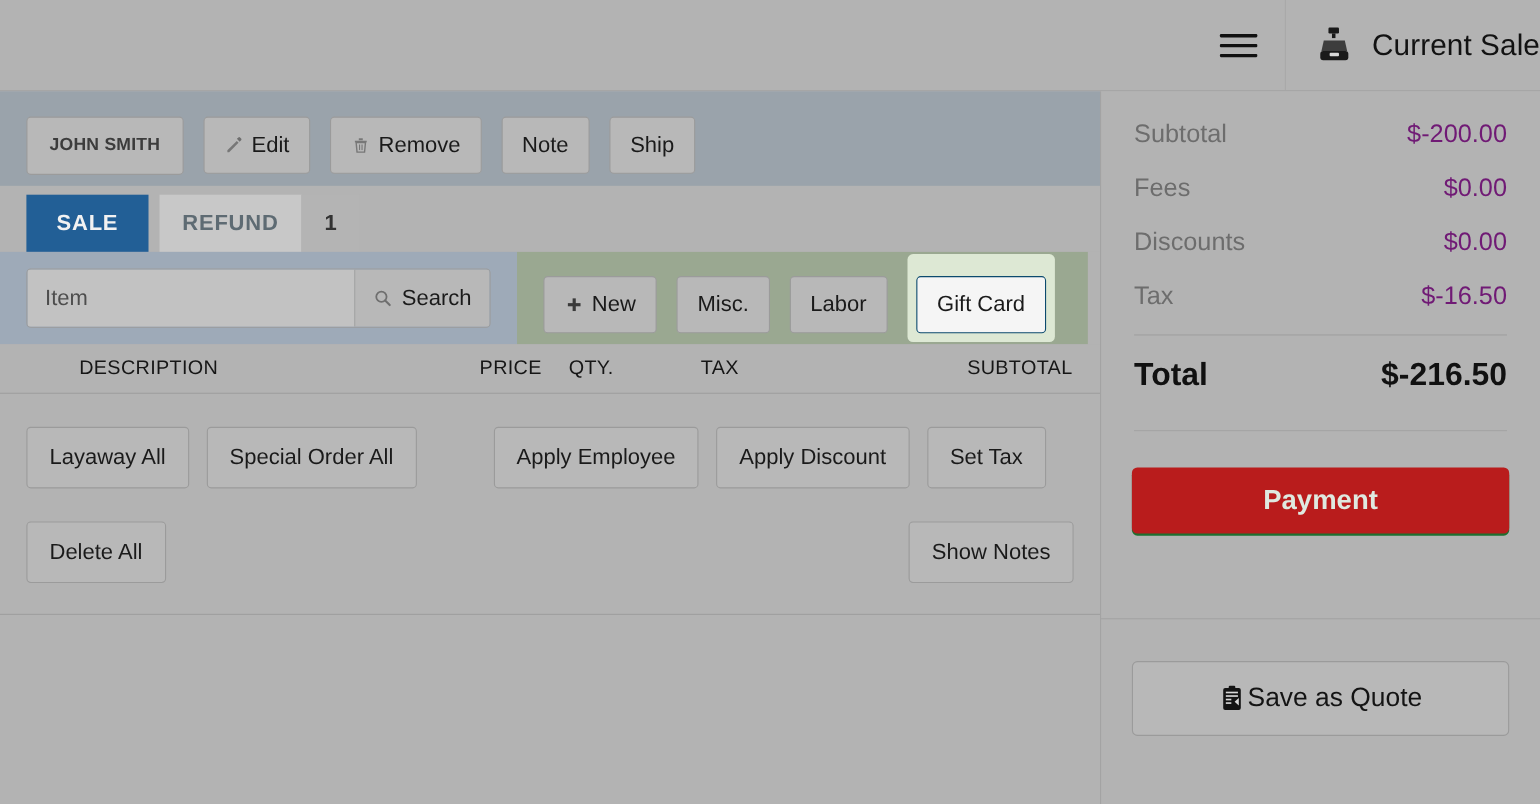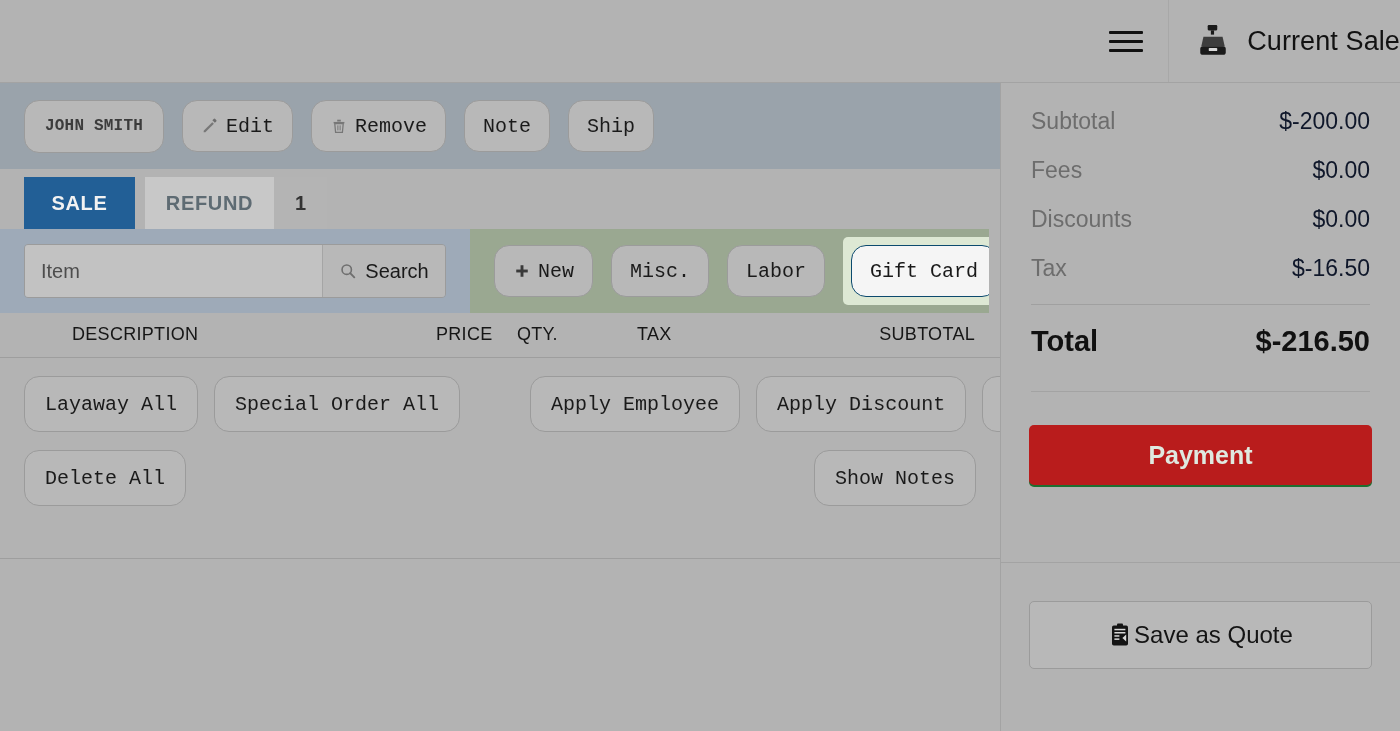--- a/index.html
+++ b/index.html
@@ -86,33 +86,34 @@
     background: #9aa3ab;
     display: flex;
     align-items: center;
     padding-left: 24px;
     gap: 18px;
     box-sizing: border-box;
   }
   .btn {
     background: #b8b8b8;
     border: 1px solid #9b9b9b;
-    border-radius: 15px;
+    border-radius: 4px;
     color: #1a1a1a;
     font-size: 20px;
-    font-family: Liberation Mono, monospace;
+    font-family: Liberation Sans, sans-serif;
     padding: 0 18px;
     height: 52px;
     display: inline-flex;
     align-items: center;
     justify-content: center;
     gap: 7px;
     cursor: pointer;
     white-space: nowrap;
     box-sizing: border-box;
+    margin-top: 12px;
   }
   .btn-customer {
     font-size: 16px;
     font-weight: bold;
     color: #3c3c3c;
     letter-spacing: 0.2px;
     height: 53px;
     padding: 0 20px;
   }
   .icon-sm {
@@ -311,21 +312,21 @@
     box-sizing: border-box;
   }
   .total-line {
     display: flex;
     justify-content: space-between;
     align-items: baseline;
     font-size: 23px;
     margin-bottom: 22px;
   }
   .total-line .lbl { color: #6d6d6d; }
-  .total-line .val { color: #0f172a; }
+  .total-line .val { color: #701a75; }
   .totals-divider {
     height: 1px;
     background: #a0a0a0;
     margin: 8px 0 20px 0;
   }
   .total-grand {
     display: flex;
     justify-content: space-between;
     align-items: baseline;
     font-size: 29px;

